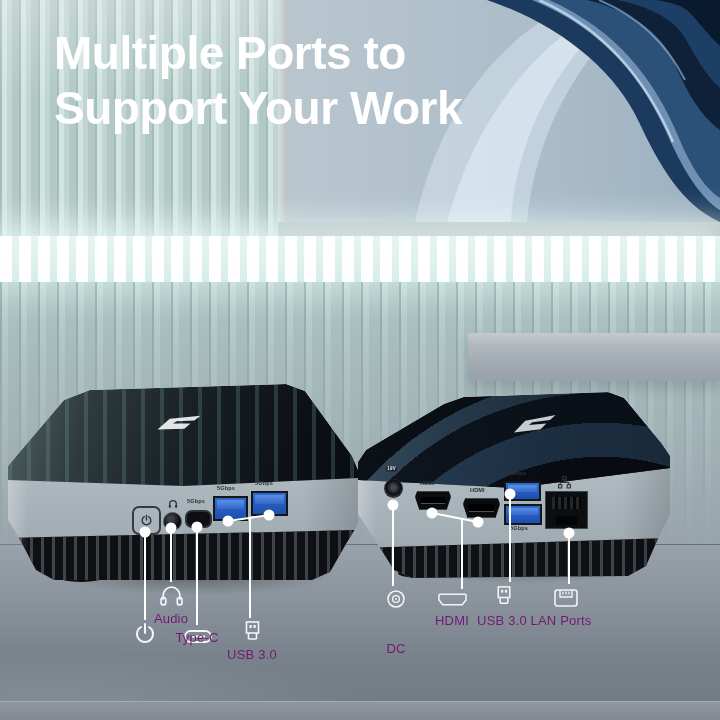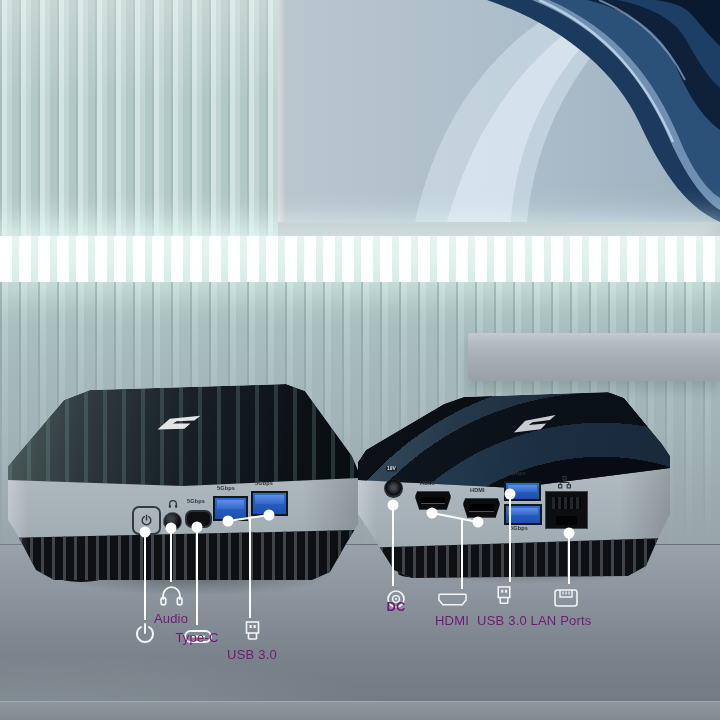--- a/index.html
+++ b/index.html
@@ -289,21 +289,21 @@
       <rect x="11" y="5" width="2.2" height="3" fill="#f2f4f6"></rect>
     <path d="M6,13 v6 M14,13 v6 M6,19 h8" stroke="#f2f4f6" stroke-width="1.6" fill="none"></path>
   </svg>
   <div class="label center" style="left:220px;top:645px;width:64px;">USB 3.0</div>
 
   <svg class="icon" style="left:386px;top:589px;" width="20" height="20" viewBox="0 0 20 20">
     <circle cx="10" cy="10" r="8" fill="none" stroke="#f2f4f6" stroke-width="1.6"></circle>
     <circle cx="10" cy="10" r="3.4" fill="none" stroke="#f2f4f6" stroke-width="1.4"></circle>
     <circle cx="10" cy="10" r="1" fill="#f2f4f6"></circle>
   </svg>
-  <div class="label center" style="left:372px;top:597px;width:48px;font-weight:bold;">DC</div>
+  <div class="label center" style="left:372px;top:639px;width:48px;">DC</div>
 
   <svg class="icon" style="left:437px;top:592px;" width="31" height="16" viewBox="0 0 32 16">
     <path d="M3,2 h26 a1,1 0 0 1 1,1 v5 a1,1 0 0 1 -1,1 l-3,4 h-20 l-3,-4 a1,1 0 0 1 -1,-1 v-5 a1,1 0 0 1 1,-1 z" fill="none" stroke="#f2f4f6" stroke-width="1.6"></path>
   </svg>
   <div class="label center" style="left:424px;top:611px;width:56px;">HDMI</div>
 
   <svg class="icon" style="left:494px;top:585px;" width="20" height="25" viewBox="0 0 20 26">
     <rect x="4" y="2" width="12" height="11" fill="none" stroke="#f2f4f6" stroke-width="1.6"></rect>
     <rect x="7" y="5" width="2.2" height="3" fill="#f2f4f6"></rect>
       <rect x="11" y="5" width="2.2" height="3" fill="#f2f4f6"></rect>
@@ -311,14 +311,18 @@
   </svg>
   <div class="label center" style="left:470px;top:611px;width:64px;">USB 3.0</div>
 
   <svg class="icon" style="left:553px;top:587px;" width="26" height="22" viewBox="0 0 26 22">
     <rect x="2" y="3" width="22" height="16" rx="2.5" fill="none" stroke="#f2f4f6" stroke-width="1.6"></rect>
     <path d="M7,3 v7 h12 v-7" fill="none" stroke="#f2f4f6" stroke-width="1.4"></path>
     <path d="M10,4.5 v3 M13,4.5 v3 M16,4.5 v3" stroke="#f2f4f6" stroke-width="1.2"></path>
   </svg>
   <div class="label center" style="left:524px;top:611px;width:74px;">LAN Ports</div>
 
+  <div class="abs title">
+    <div>Multiple Ports to</div>
+    <div>Support Your Work</div>
+  </div>
 
 </div>
 
 </body></html>

